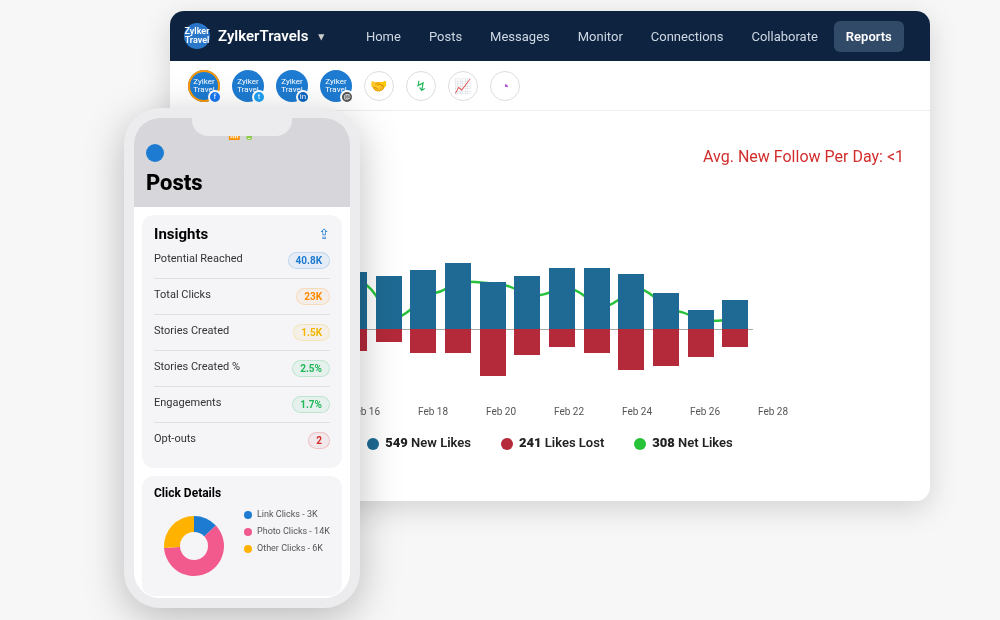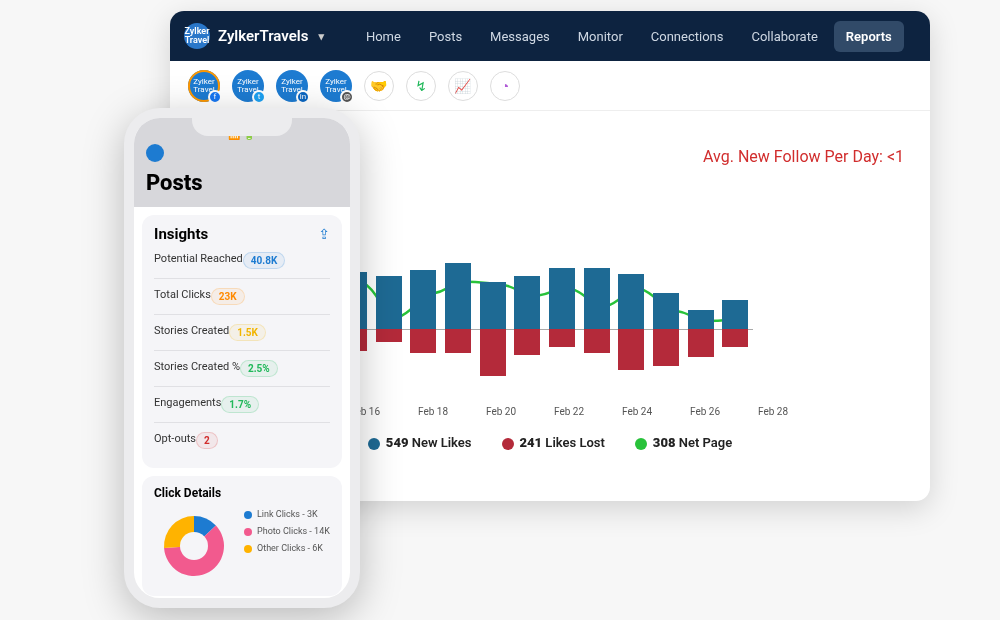--- a/index.html
+++ b/index.html
@@ -45,21 +45,21 @@
   .phone { position:absolute; left:124px; top:108px; width:236px; height:500px; background:#fff; border:10px solid #ececee; border-radius:36px; box-shadow: 0 10px 40px rgba(0,0,0,0.25); overflow:hidden;}
   .notch { position:absolute; top:-6px; left:50%; transform:translateX(-50%); width:100px; height:24px; background:#ececee; border-radius: 0 0 16px 16px; z-index:5;}
   .statusbar { height:22px; display:flex; justify-content:space-between; align-items:center; padding:0 14px; font-size:10px; color:#333; background:#d7d7db;flex-direction:column;}
   .phone-hdr { background:#d7d7db; padding: 4px 12px 12px; }
   .phone-logo { width:18px; height:18px; border-radius:50%; background:#1d7bd1; display:inline-block;}
   .phone-title { font-size:22px; font-weight:800; margin-top:4px;}
   .card { background:#f5f5f8; margin:8px; border-radius:12px; padding:10px 12px;}
   .card-hd { display:flex; justify-content:space-between; align-items:center; }
   .card-hd h3{ font-size:15px; font-weight:700;}
   .shareic { color:#1d7bd1; font-size:14px;}
-  .metric { display:flex; padding:9px 0; border-bottom:1px solid #e0e0e4; font-size:11px; color:#333;}
+  .metric { display:flex; justify-content:space-between; padding:9px 0; border-bottom:1px solid #e0e0e4; font-size:11px; color:#333;}
   .metric:last-child{border-bottom:none;}
   .pill { font-size:10px; font-weight:700; padding:2px 7px; border-radius:10px;}
   .donut-wrap{ display:flex; gap:10px;}
   .donut-legend{ font-size:9px; color:#555; line-height:1.9;}
   .ldot{width:8px;height:8px;border-radius:50%;display:inline-block;margin-right:5px;vertical-align:middle;}
 </style>
 </head>
 <body>
 
 <div class="desktop">
@@ -174,21 +174,21 @@
             <span>Feb 24</span>
             <span>Feb 26</span>
             <span>Feb 28</span>
           </div>
       </div>
     </div>
 
     <div class="legend">
       <span><span class="dot" style="background:#1e6a94"></span><b>549</b><span> New Likes</span></span>
       <span><span class="dot" style="background:#b42a3a"></span><b>241</b><span> Likes Lost</span></span>
-      <span><span class="dot" style="background:#28c23a"></span><b>308</b><span> Net Page</span></span>
+      <span><span class="dot" style="background:#28c23a"></span><b>308</b><span> Net Likes</span></span>
     </div>
   </div>
 </div>
 
 <div class="phone">
   <div class="notch"></div>
   <div class="statusbar">
     <span>9:41</span>
     <span>📶 🔋</span>
   </div>

